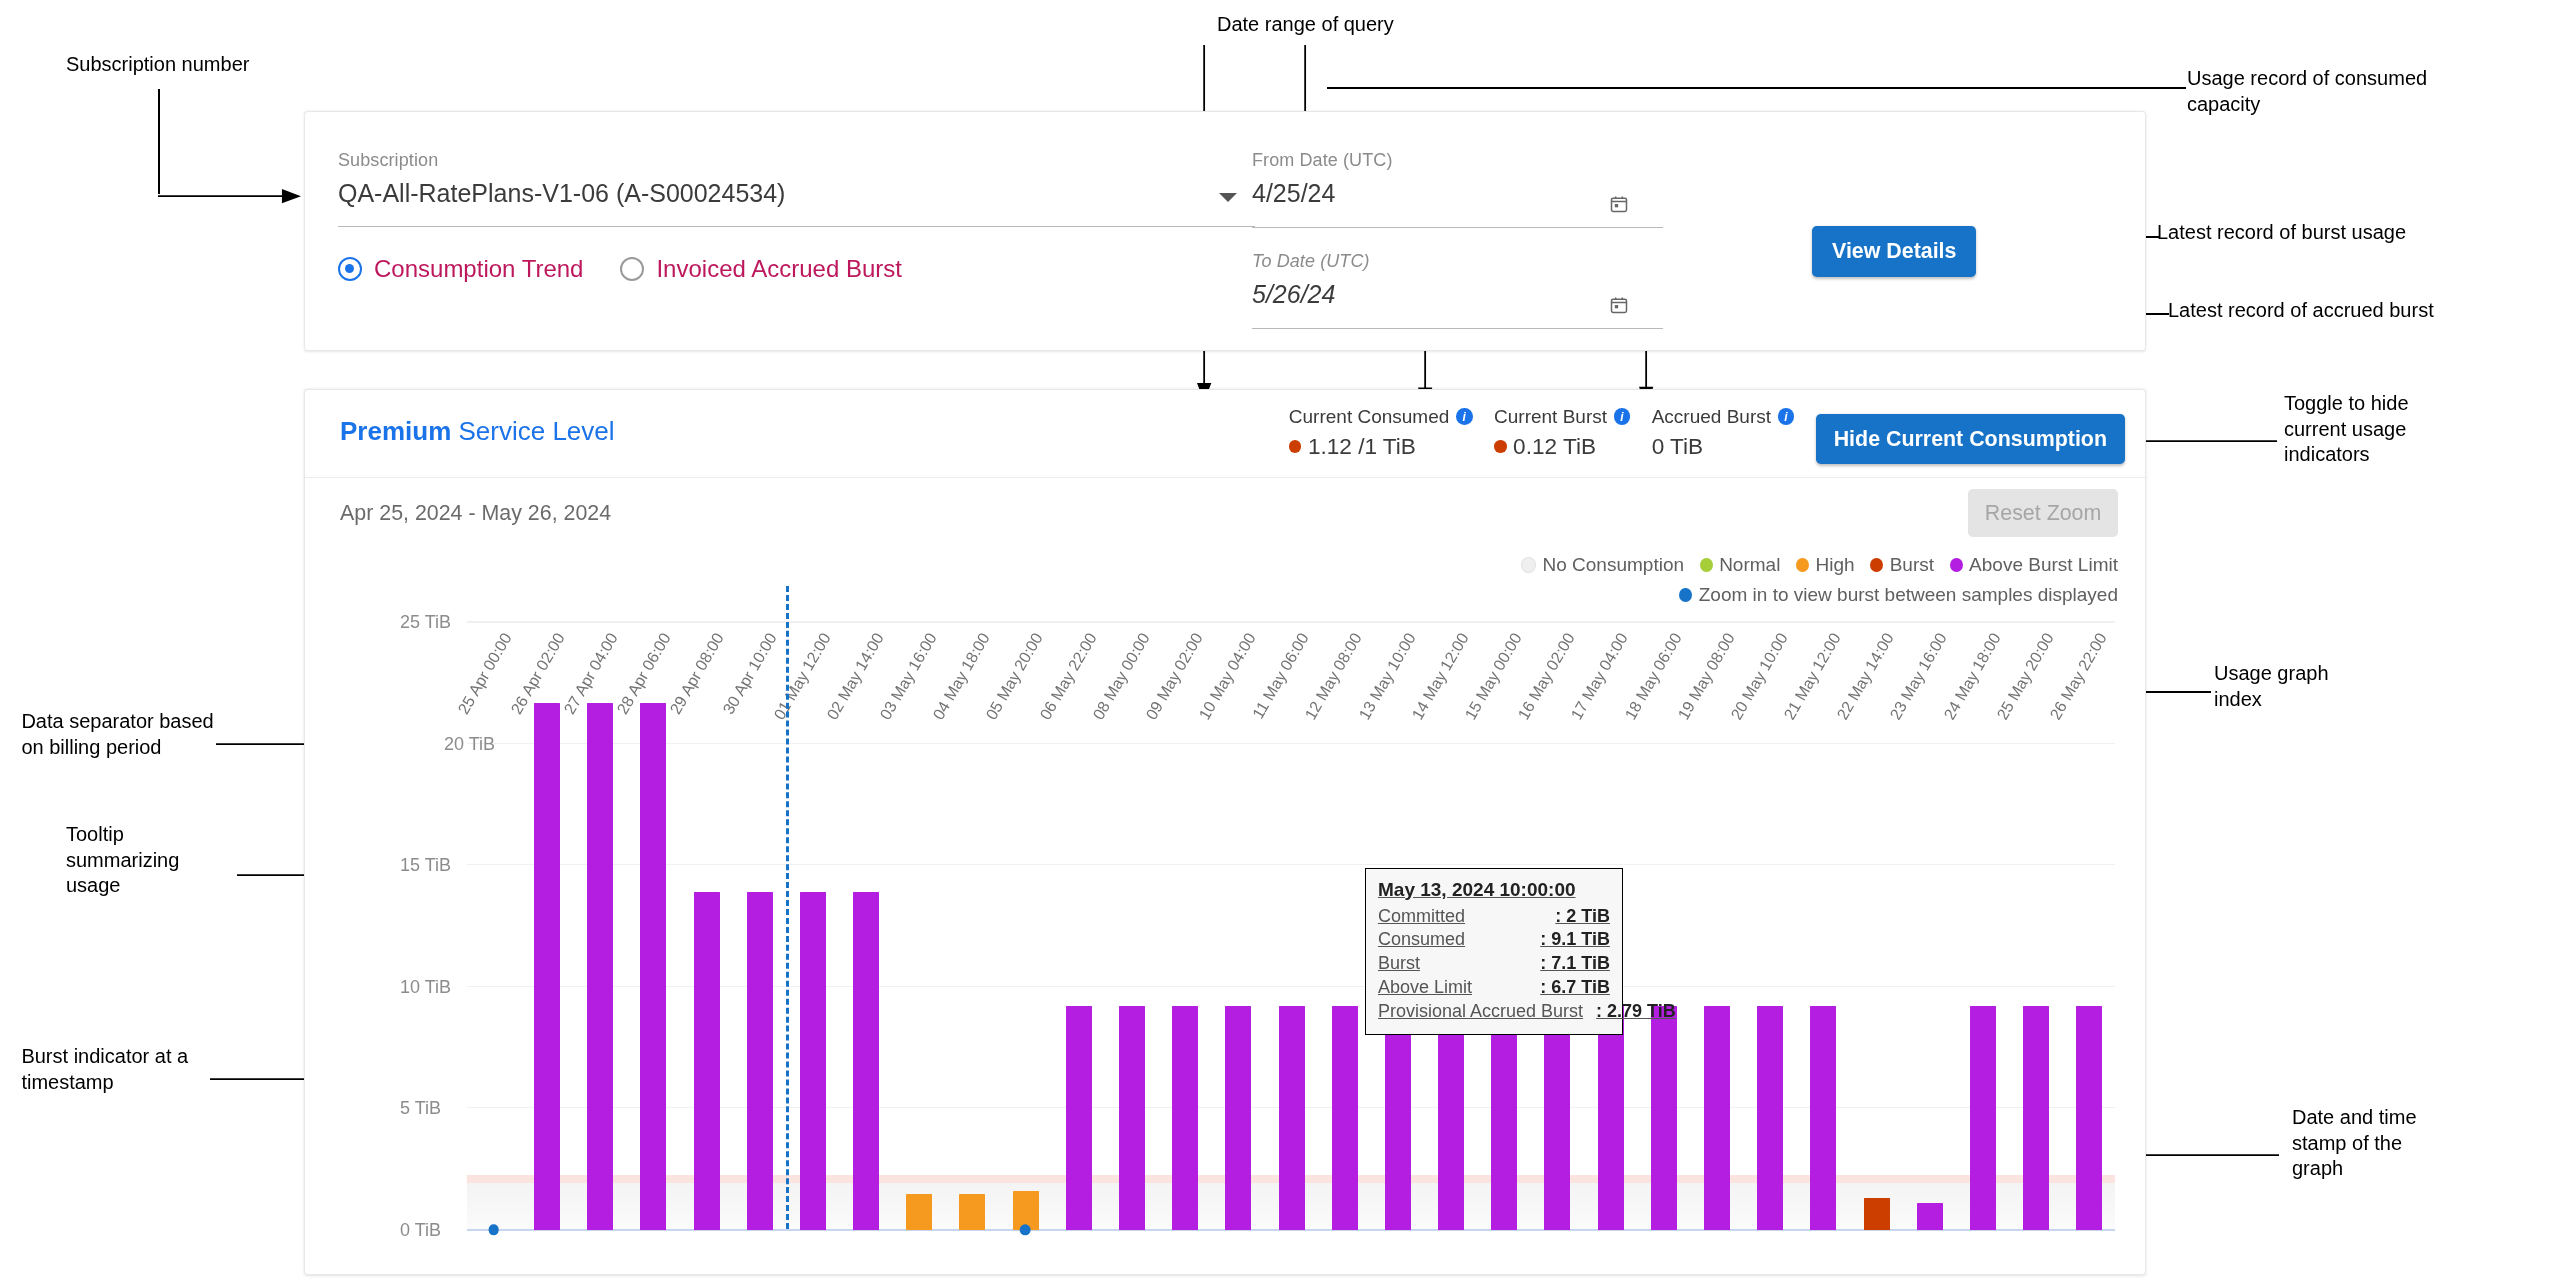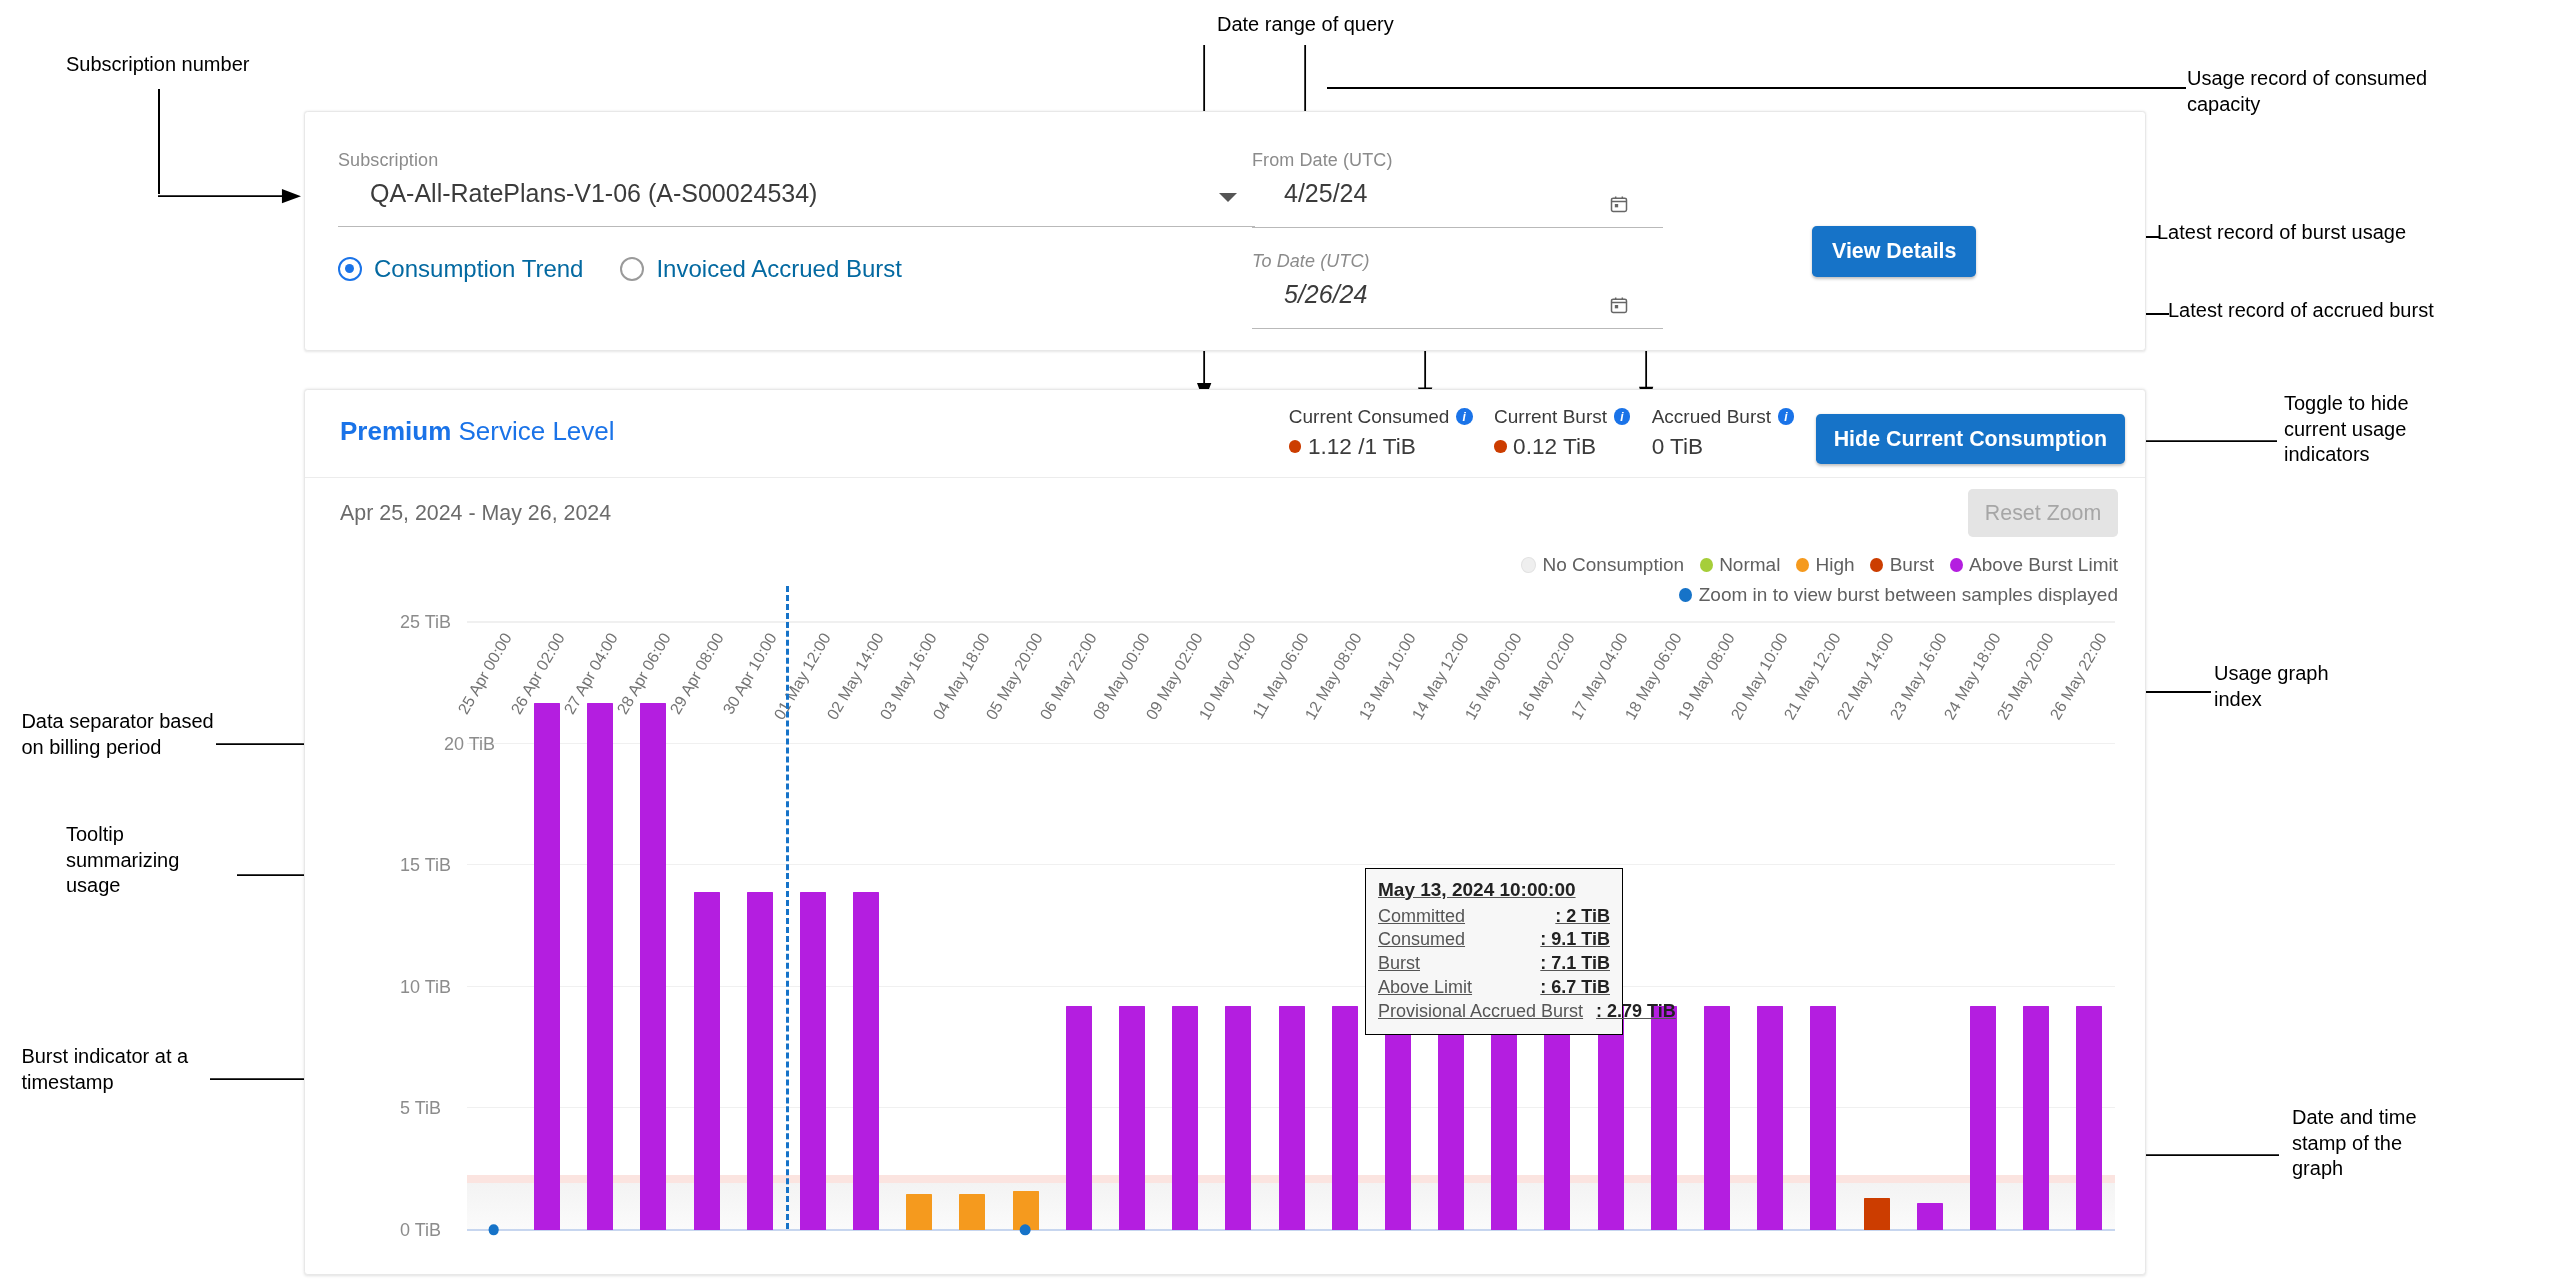--- a/index.html
+++ b/index.html
@@ -11,29 +11,29 @@
   .vline{width:1.8px;}
   svg.arrow{position:absolute;overflow:visible;}
 
   
   #app{position:absolute;left:304px;top:111px;width:1840px;height:1161px;}
   .panel-top{position:absolute;left:0;top:0;width:1840px;height:238px;background:#fff;
     border:0.6px solid #e8e8e8;border-radius:3.6px;box-shadow:0 0.6px 2.4px rgba(0,0,0,.10);}
 
   .field{position:absolute;}
   .field .lbl{font-size:18px;color:#8b8b8b;letter-spacing:0.1px;}
-  .field .val{font-size:25px;color:#3b3b3b;margin-top:8.3px;margin-left:32px;}
+  .field .val{font-size:25px;color:#3b3b3b;margin-top:8.3px;}
   .field .rule{position:absolute;left:0;height:1.2px;background:#b9b9b9;}
 
   .caret{position:absolute;width:0;height:0;border-left:9px solid transparent;border-right:9px solid transparent;border-top:9.5px solid #555;}
 
   .cal{position:absolute;width:20px;height:20px;}
 
   .radios{position:absolute;display:flex;align-items:center;gap:37px;}
-  .radio{display:flex;align-items:center;gap:12px;font-size:24px;color:#0369a1;}
+  .radio{display:flex;align-items:center;gap:12px;font-size:24px;color:#be185d;}
   .rdot{width:24px;height:24px;border-radius:50%;border:2.4px solid #9a9a9a;box-sizing:border-box;position:relative;}
   .rdot.on{border-color:#1a73e8;}
   .rdot.on::after{content:"";position:absolute;left:4.8px;top:4.8px;width:9.5px;height:9.5px;border-radius:50%;background:#1a73e8;}
 
   .btn-primary{position:absolute;background:#1673c8;color:#fff;font-size:21.4px;font-weight:bold;
     border:none;border-radius:4.8px;padding:0 20px;height:51px;line-height:51px;text-align:center;
     box-shadow:0 1.2px 3px rgba(0,0,0,.25);cursor:pointer;}
 
   
   .panel-chart{position:absolute;left:0;top:278px;width:1840px;height:884px;background:#fff;

